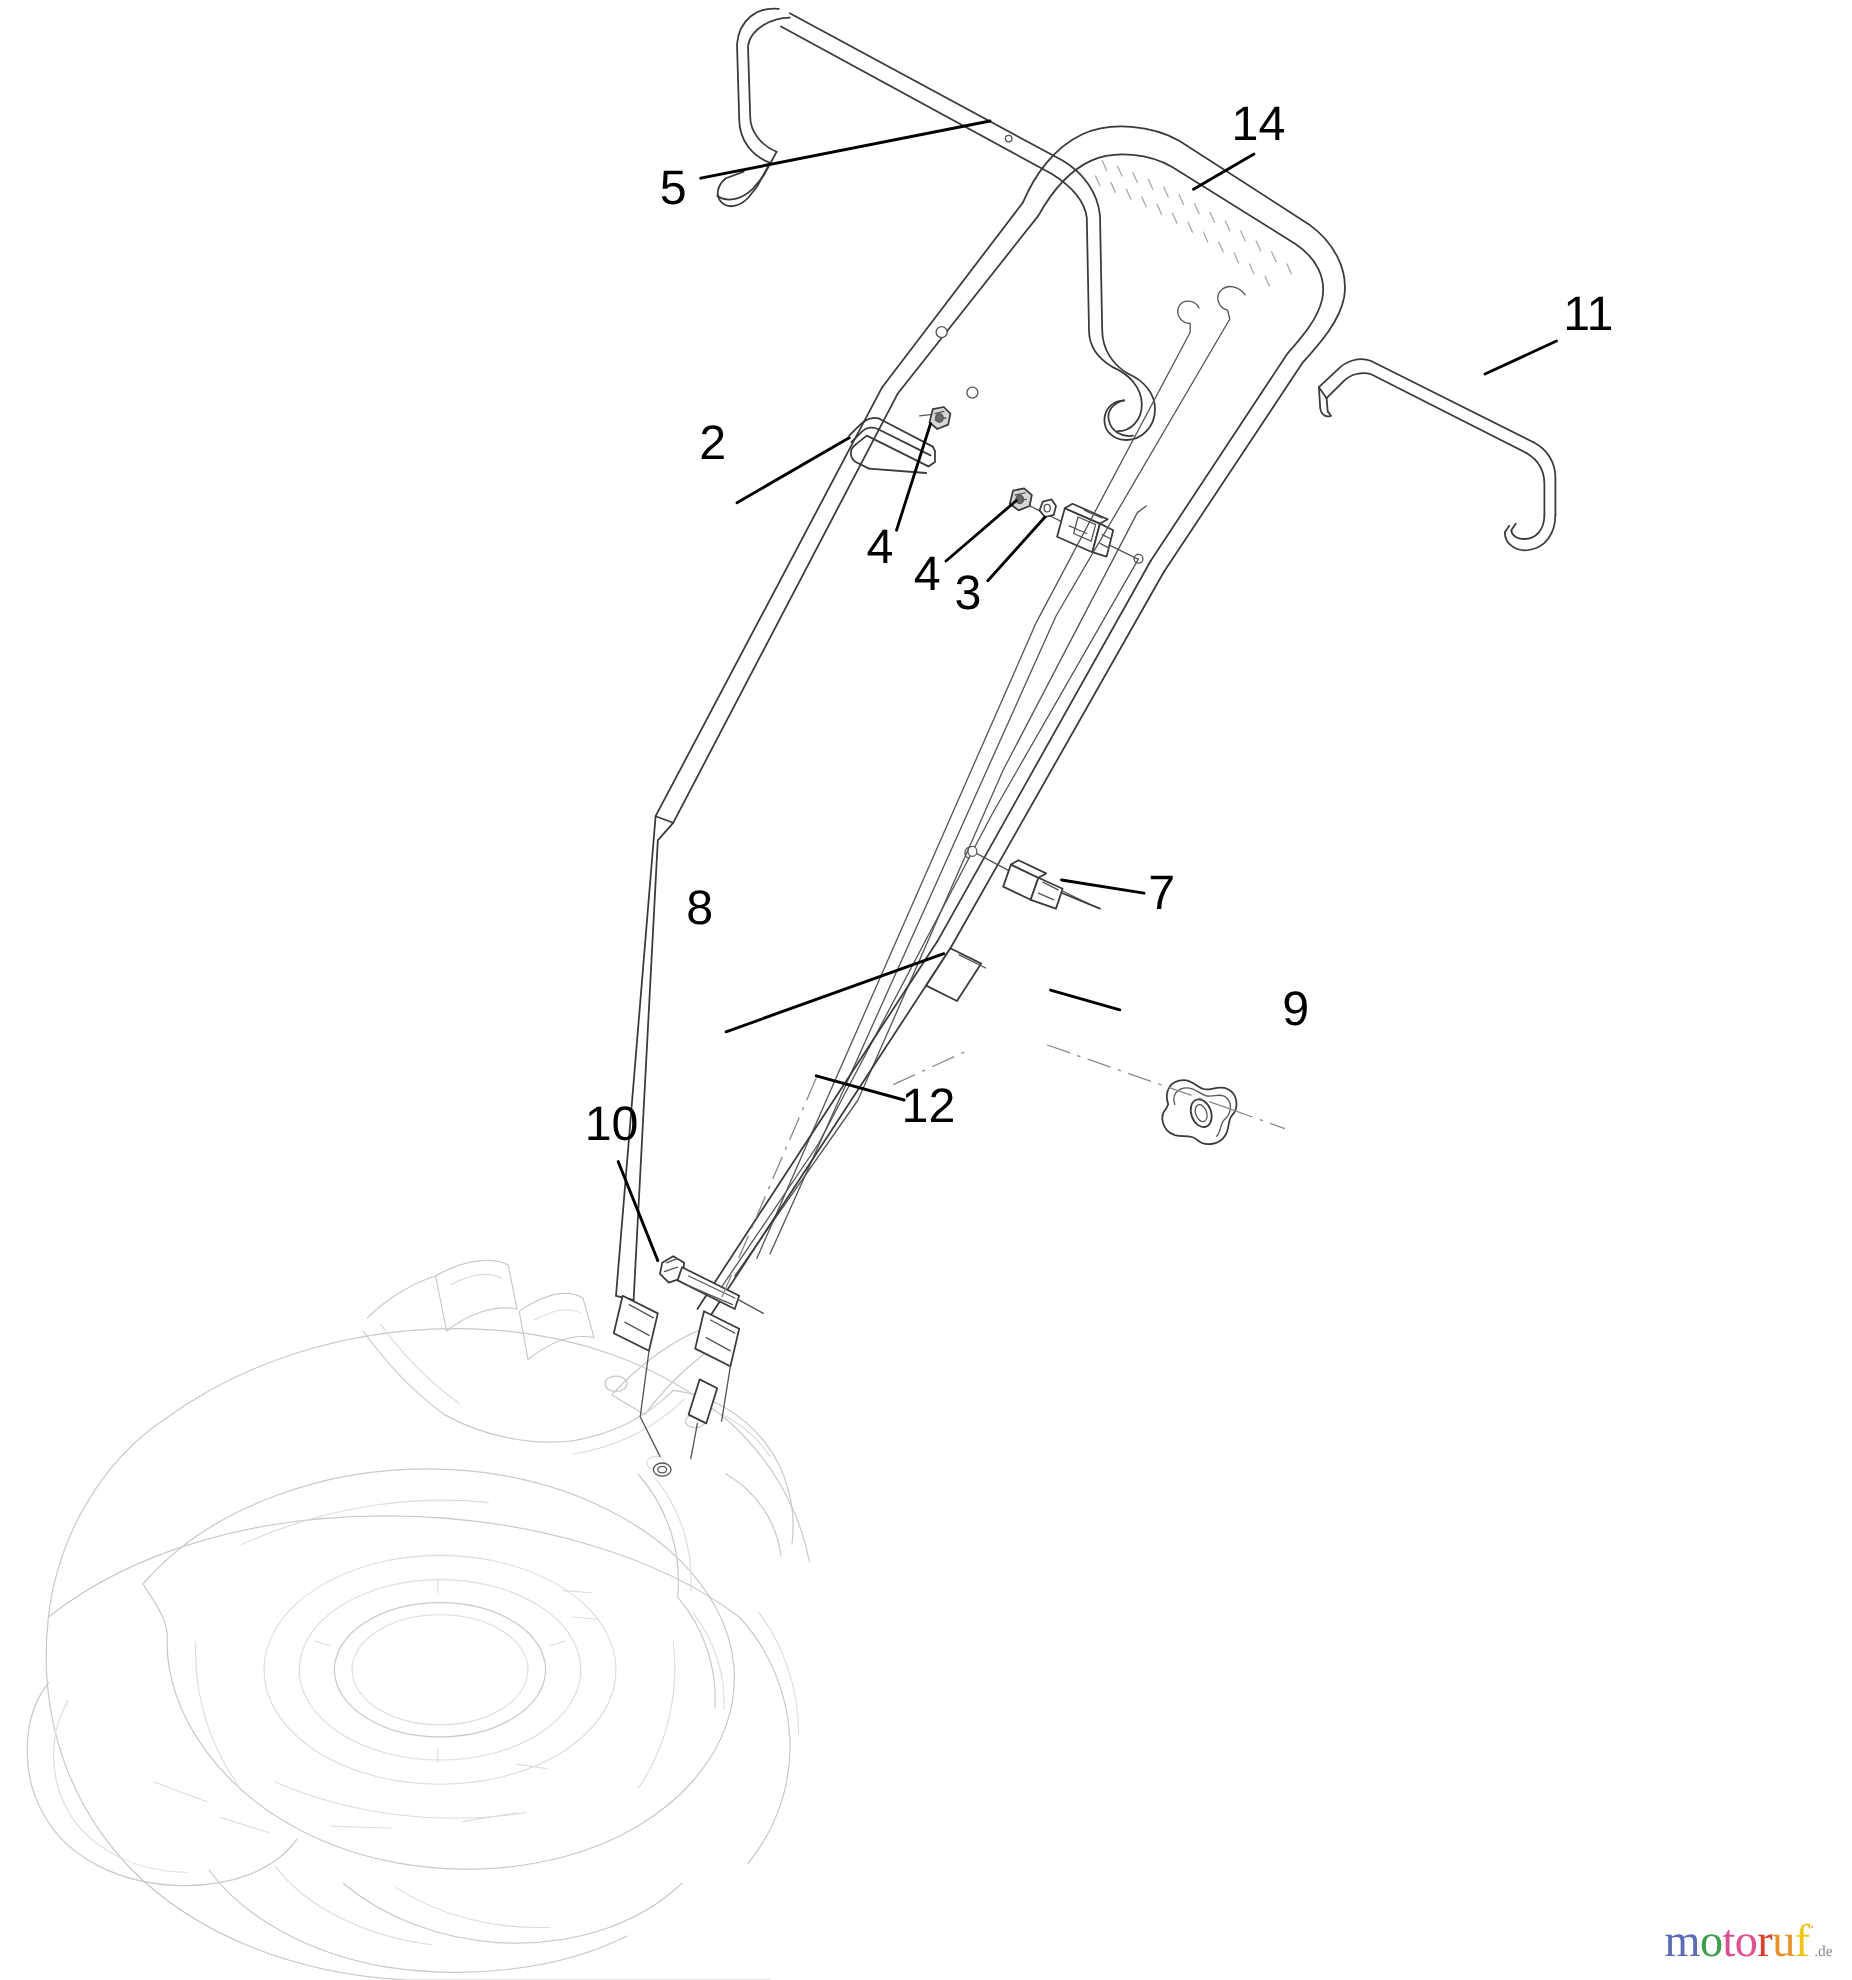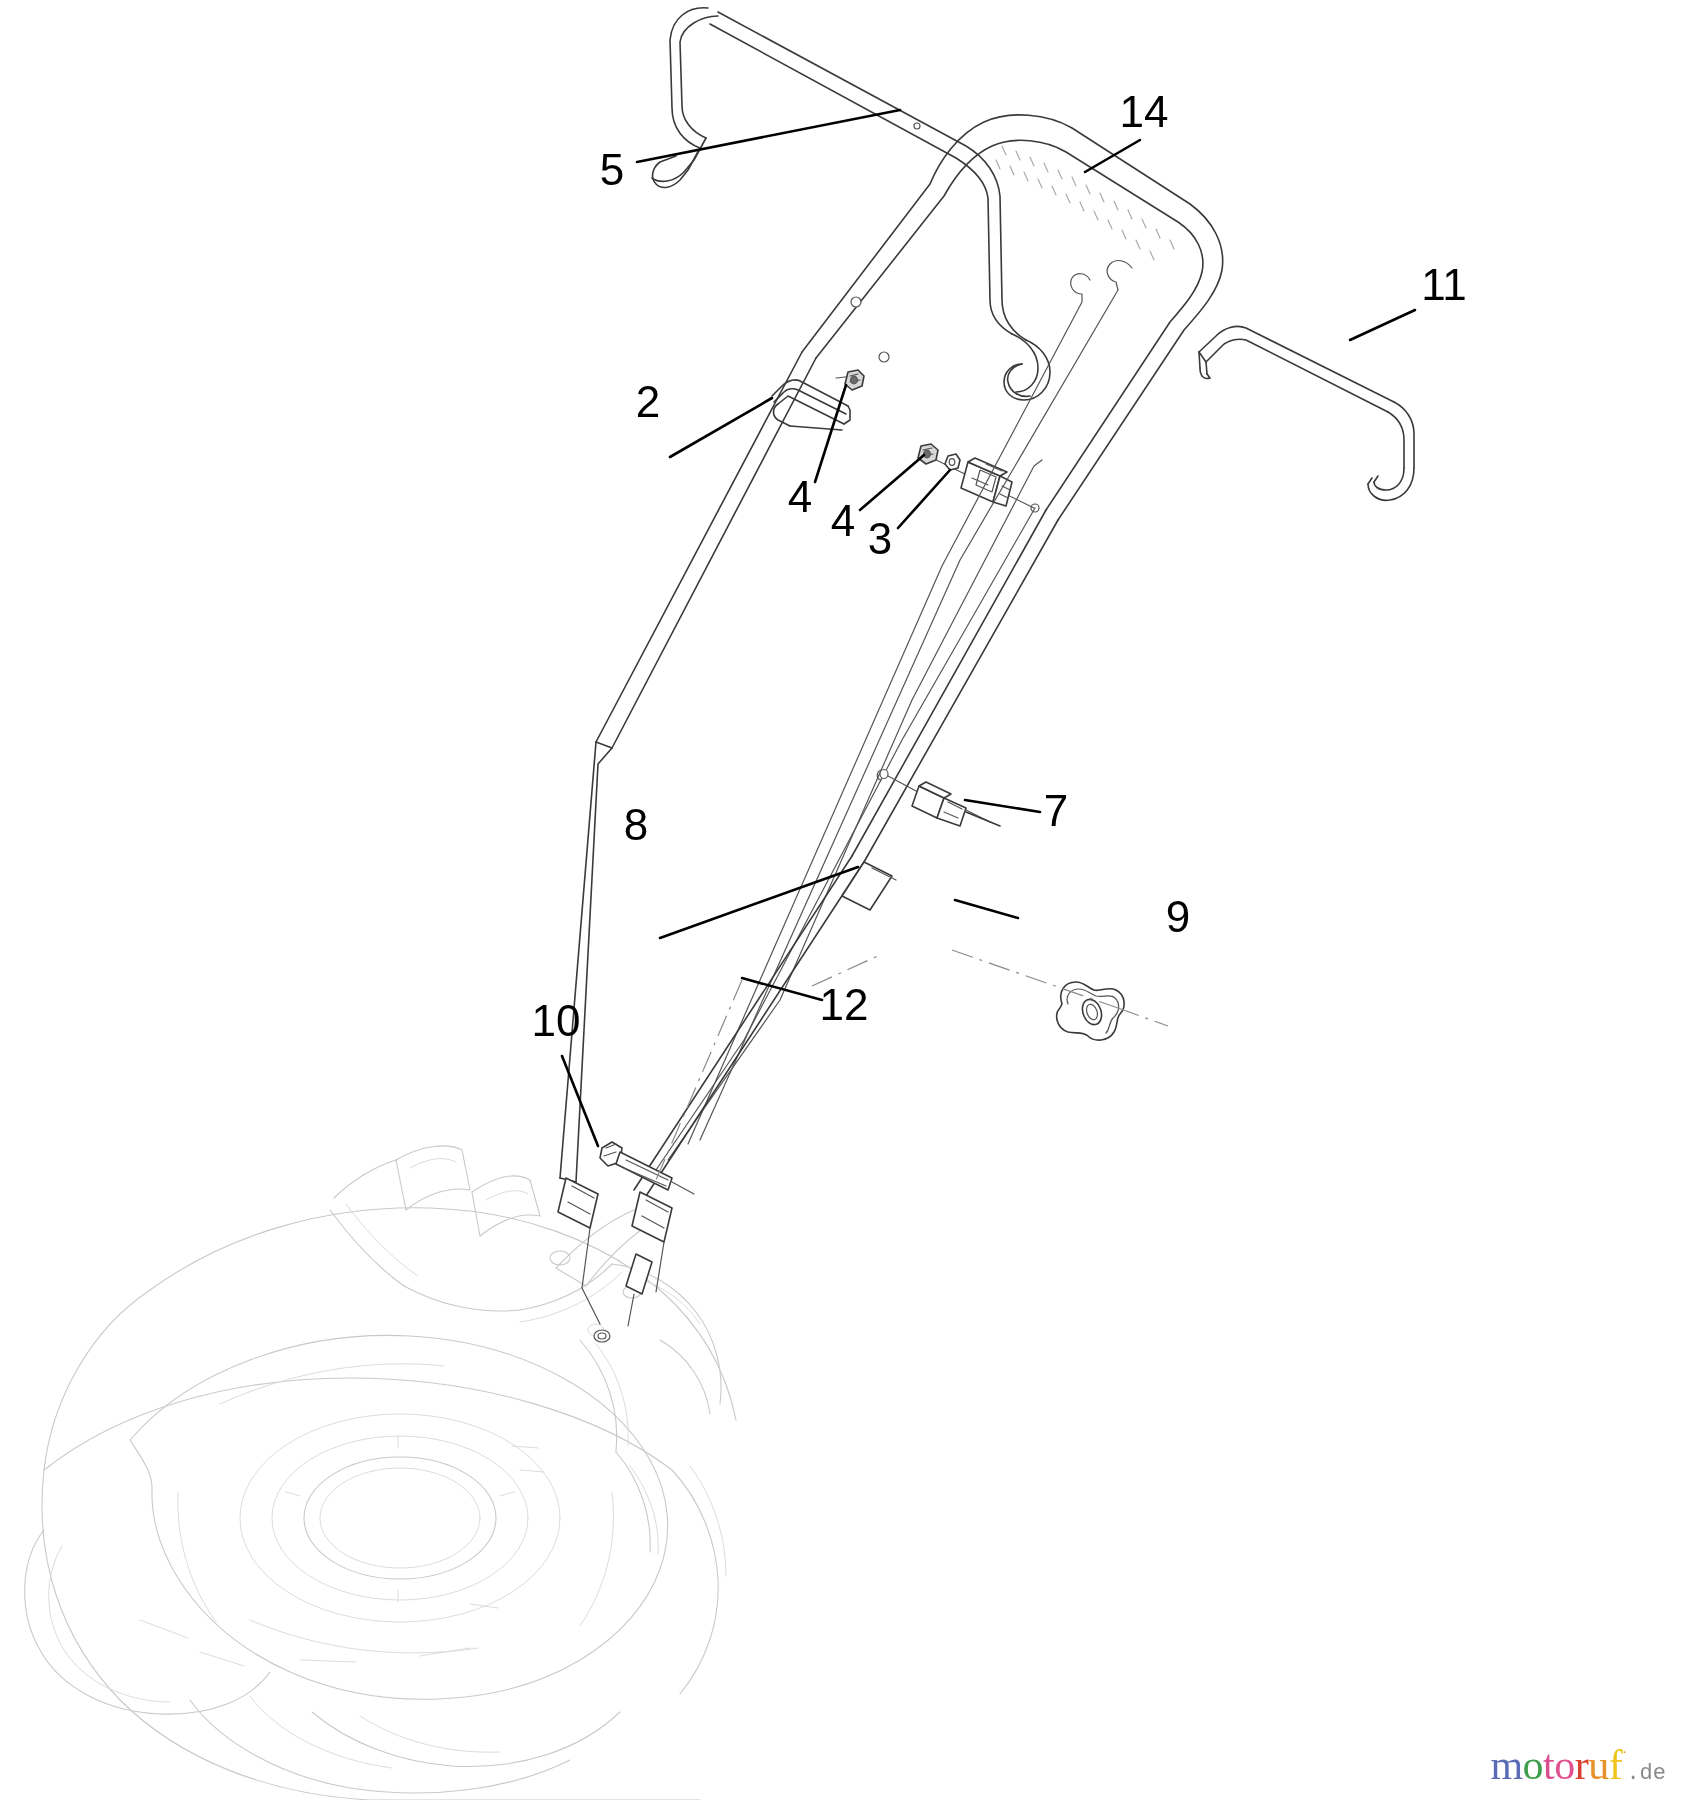--- a/index.html
+++ b/index.html
@@ -81,23 +81,22 @@
     right: 18px;
     bottom: 14px;
     font-family: "Liberation Serif", serif;
     font-size: 42px;
     letter-spacing: -0.5px;
     line-height: 1;
     white-space: nowrap;
     user-select: none;
   }
   #watermark .wm-suffix {
-    font-size: 22px;
+    font-size: 14px;
     letter-spacing: 0;
-    font-family: Liberation Mono, monospace;
   }
   #watermark .wm-dot {
     position: relative;
     top: -22px;
     font-size: 14px;
   }
 </style>
 </head>
 <body>
 

